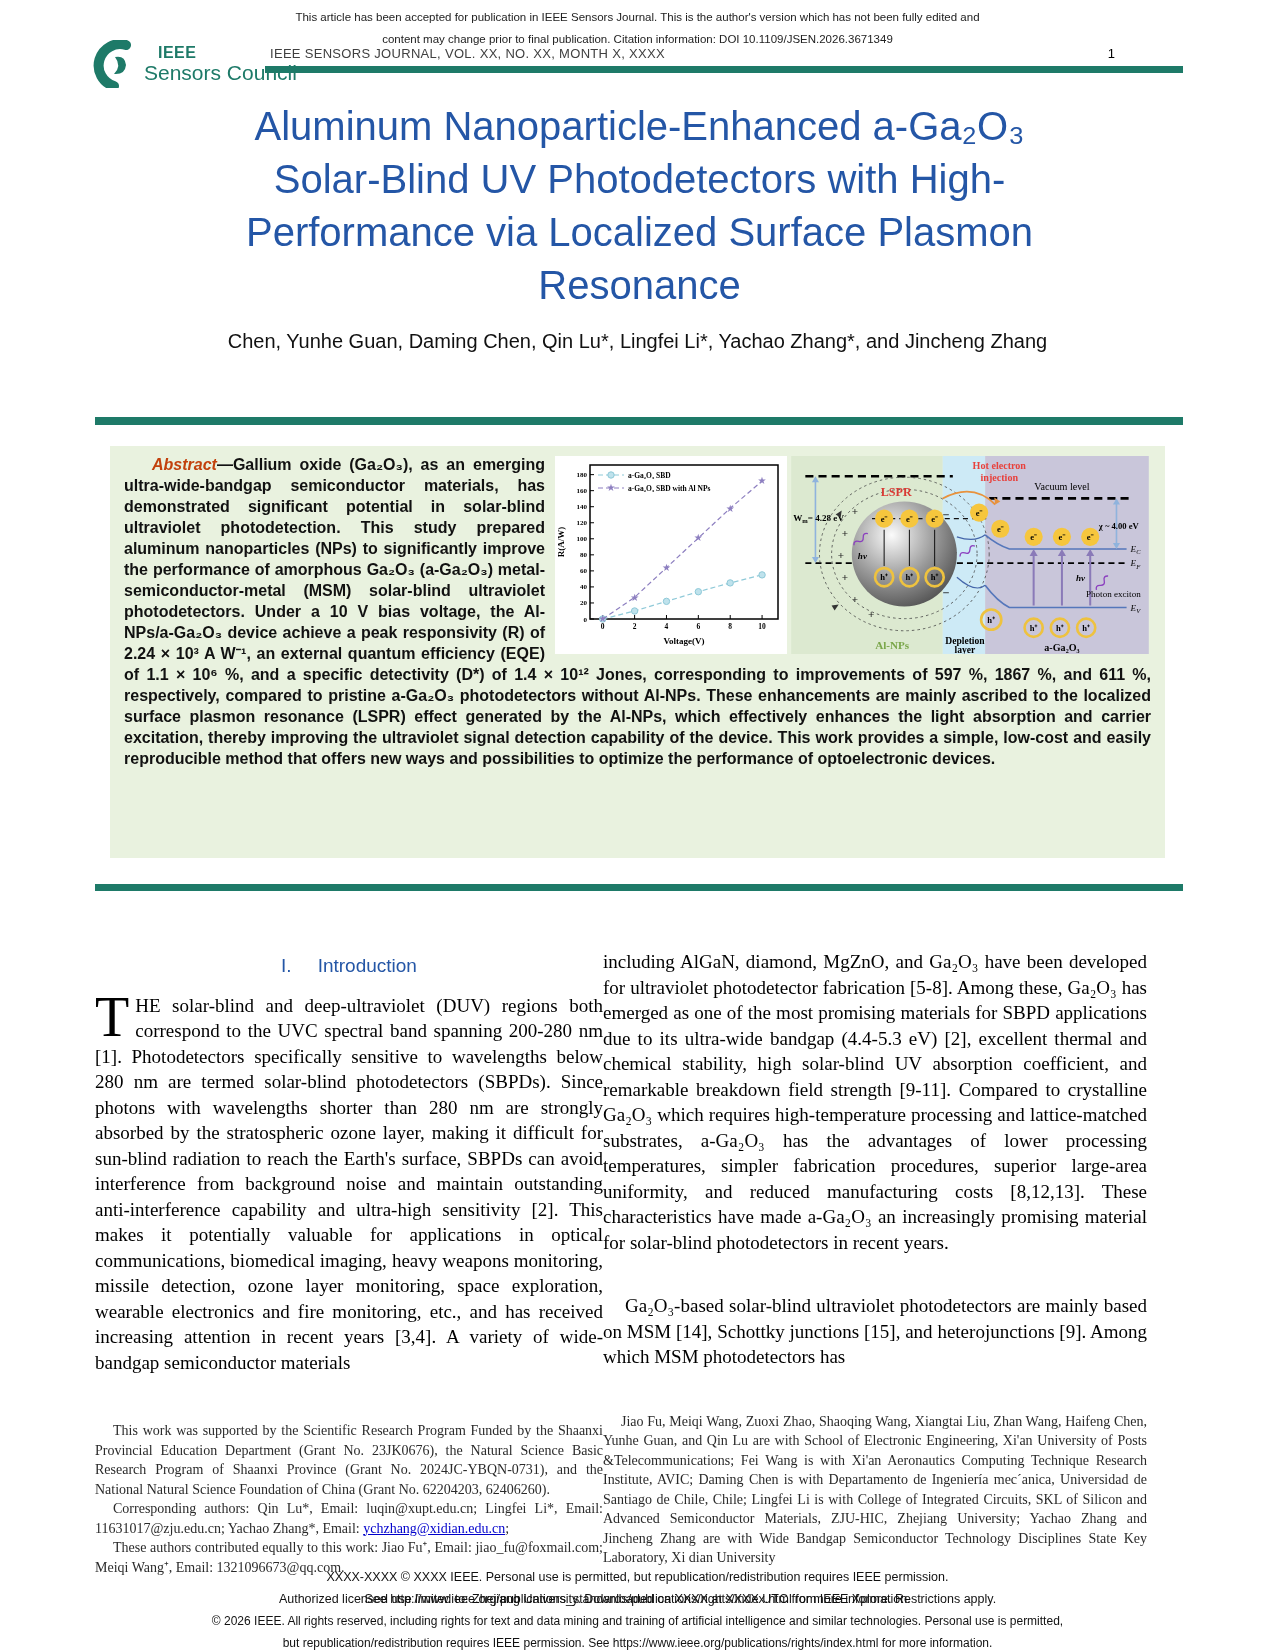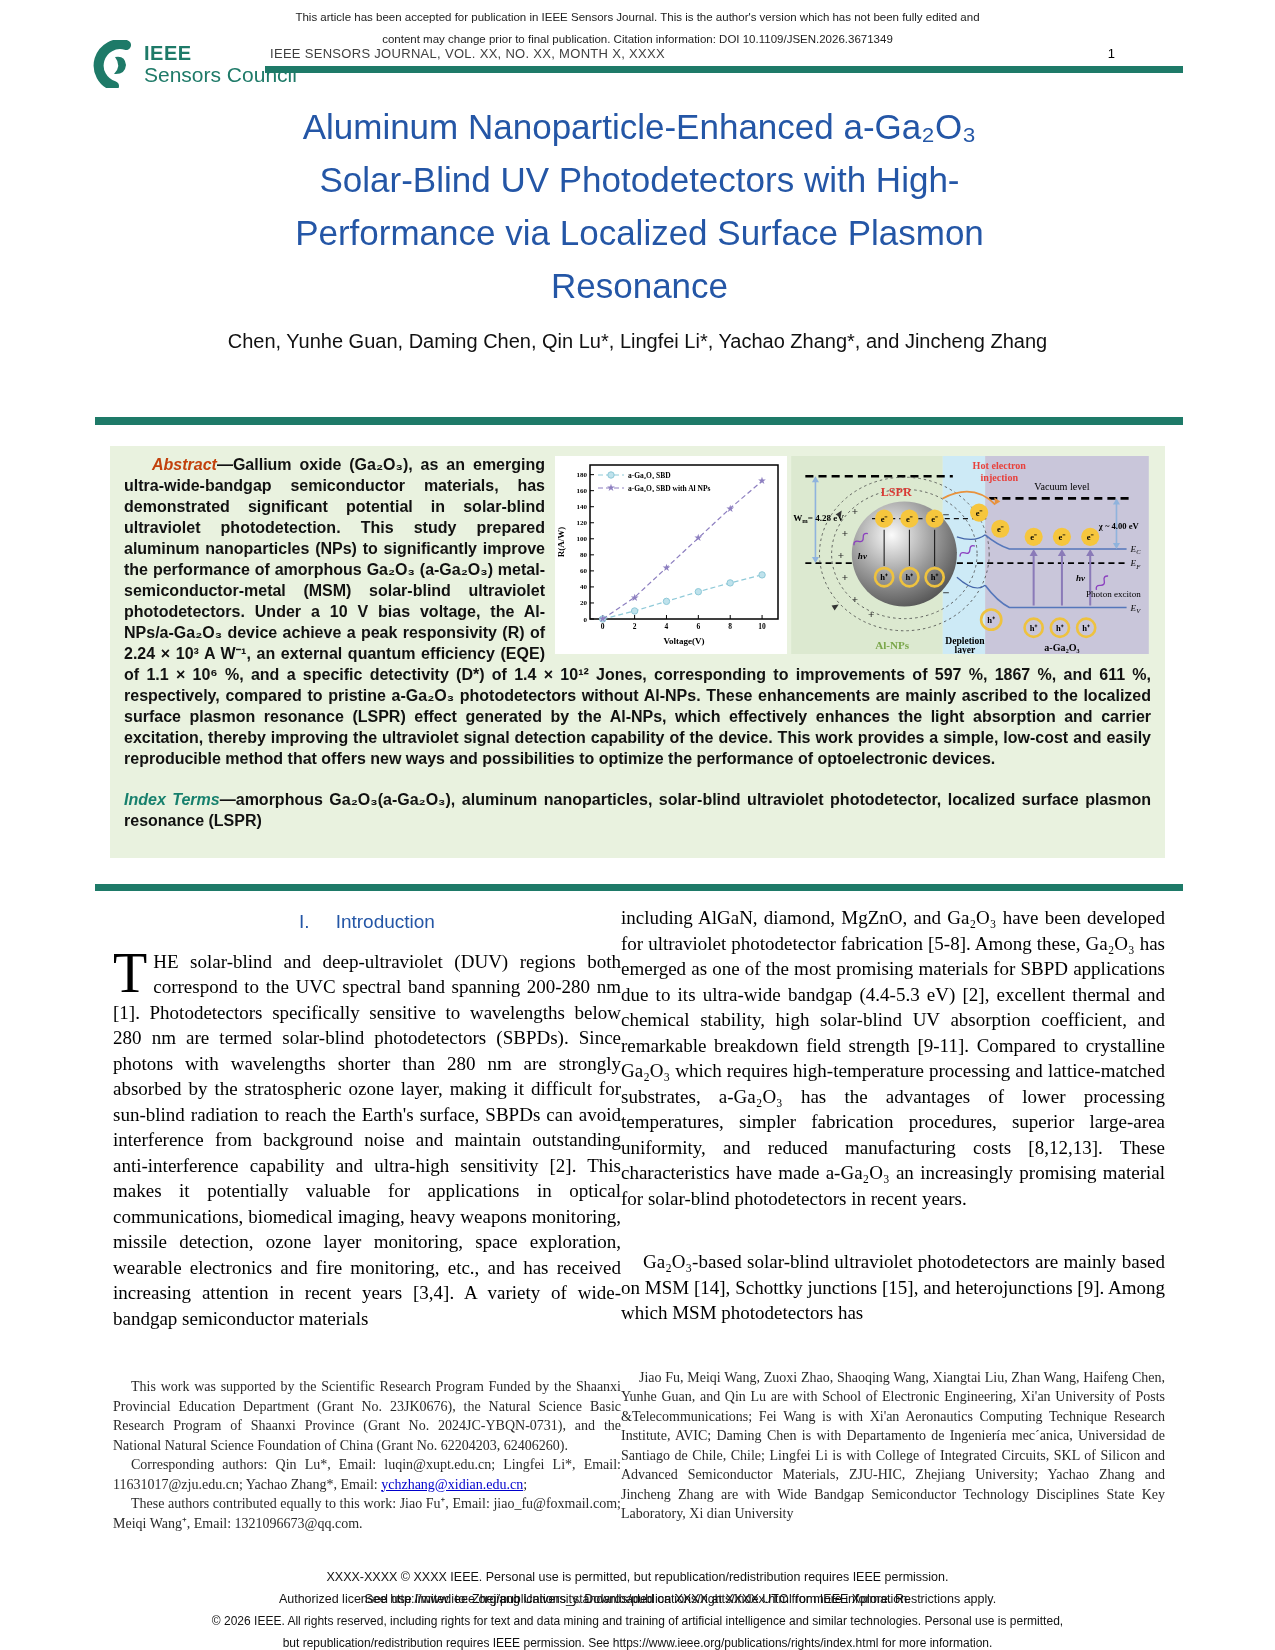--- a/index.html
+++ b/index.html
@@ -4,48 +4,48 @@
 <style>
   html,body{margin:0;padding:0;background:#fff;}
   .page{position:relative;width:1275px;height:1650px;background:#fff;overflow:hidden;
         font-family:"Liberation Serif",serif;color:#000;}
   
   .notice{position:absolute;top:6px;left:0;width:100%;text-align:center;
           font-family:"Liberation Sans",sans-serif;font-size:11.5px;color:#222;line-height:22px;}
   
   .logo{position:absolute;left:88px;top:40px;display:flex;align-items:center;gap:4px;}
   .logo-text{color:#1e7a68;font-family:"Liberation Sans",sans-serif;line-height:1;}
-  .logo-ieee{font-size:20px;font-weight:bold;letter-spacing:.5px;}
+  .logo-ieee{font-size:16px;font-weight:bold;letter-spacing:.5px;margin-left:14px;}
   .logo-council{font-size:21px;margin-top:1px;}
   .journal-line{position:absolute;left:270px;top:46px;font-family:"Liberation Sans",sans-serif;
                 font-size:13px;color:#404040;letter-spacing:.3px;}
   .page-num{position:absolute;right:160px;top:46px;font-family:"Liberation Sans",sans-serif;font-size:13px;}
   .header-rule{position:absolute;left:265px;right:92px;top:66px;height:7px;background:#1e7a68;}
   
   .title{position:absolute;top:100px;left:124px;right:120px;text-align:center;
-         color:#2456a6;font-family:"Liberation Sans",sans-serif;font-size:35px;line-height:53px;font-weight:400;}
+         color:#2456a6;font-family:"Liberation Sans",sans-serif;font-size:40px;line-height:53px;font-weight:400;}
   .title span{display:block;}
   .authors{position:absolute;top:328px;left:100px;right:100px;text-align:center;
            font-family:"Liberation Sans",sans-serif;font-size:20px;line-height:27px;color:#111;}
   .authors span{display:block;}
   .rule-a{position:absolute;left:95px;right:92px;top:417px;height:8px;background:#1e7a68;}
   
   .abs-box{position:absolute;left:110px;right:110px;top:446px;height:412px;background:#e9f2df;
            padding:8px 14px;box-sizing:border-box;}
   .abs-fig{float:right;width:596px;height:198px;margin:2px 0 6px 10px;display:flex;gap:4px;}
   .abs-chart{background:#fff;}
   .abs-text{font-family:"Liberation Sans",sans-serif;font-weight:bold;font-size:16px;line-height:21px;
             text-align:justify;color:#111;margin:0;}
   .abs-text .lead{color:#c2410c;font-style:italic;margin-left:28px;}
   .idx{font-family:"Liberation Sans",sans-serif;font-weight:bold;font-size:16px;line-height:21px;
        text-align:justify;color:#111;margin:20px 0 0 0;}
   .idx .lead{color:#17806d;font-style:italic;}
   .rule-b{position:absolute;left:95px;right:92px;top:884px;height:7px;background:#1e7a68;}
   
-  .cols{position:absolute;top:905px;left:95px;right:92px;display:flex;justify-content:center;}
+  .cols{position:absolute;top:949px;left:95px;right:92px;display:flex;}
   .col{text-align:justify;font-size:19px;line-height:25.5px;}
   .col-l{width:508px;}
   .col-r{width:544px;}
   .sec-head{color:#2456a6;font-family:"Liberation Sans",sans-serif;font-size:19px;text-align:center;
             margin:4px 0 14px 0;}
   .sec-head .sp{display:inline-block;width:26px;}
   .dropcap{float:left;font-size:56px;line-height:44px;padding:2px 6px 0 0;font-family:"Liberation Serif",serif;}
   .bodyp{margin:0 0 2px 0;}
   .bodyp.indent{text-indent:22px;margin-top:38px;}
   
@@ -283,21 +283,20 @@
             <text x="292" y="173">h⁺</text>
         </g>
 
         <text x="100" y="191" text-anchor="middle" font-size="11" font-weight="bold" fill="#7aa64a" font-family="Liberation Serif,serif">Al-NPs</text>
         <text x="172" y="186" text-anchor="middle" font-size="9.5" font-weight="bold" font-family="Liberation Serif,serif">Depletion</text>
         <text x="172" y="195" text-anchor="middle" font-size="9.5" font-weight="bold" font-family="Liberation Serif,serif">layer</text>
         <text x="268" y="193" text-anchor="middle" font-size="10" font-weight="bold" font-family="Liberation Serif,serif">a-Ga₂O₃</text>
       </svg>
     </div>
     <p class="abs-text"><span class="lead">Abstract</span><span>—Gallium oxide (Ga₂O₃), as an emerging ultra-wide-bandgap semiconductor materials, has demonstrated significant potential in solar-blind ultraviolet photodetection. This study prepared aluminum nanoparticles (NPs) to significantly improve the performance of amorphous Ga₂O₃ (a-Ga₂O₃) metal-semiconductor-metal (MSM) solar-blind ultraviolet photodetectors. Under a 10 V bias voltage, the Al-NPs/a-Ga₂O₃ device achieve a peak responsivity (R) of 2.24 × 10³ A W⁻¹, an external quantum efficiency (EQE) of 1.1 × 10⁶ %, and a specific detectivity (D*) of 1.4 × 10¹² Jones, corresponding to improvements of 597 %, 1867 %, and 611 %, respectively, compared to pristine a-Ga₂O₃ photodetectors without Al-NPs. These enhancements are mainly ascribed to the localized surface plasmon resonance (LSPR) effect generated by the Al-NPs, which effectively enhances the light absorption and carrier excitation, thereby improving the ultraviolet signal detection capability of the device. This work provides a simple, low-cost and easily reproducible method that offers new ways and possibilities to optimize the performance of optoelectronic devices.</span></p>
-    <p class="idx"><span class="lead">Index Terms</span><span>—amorphous Ga₂O₃(a-Ga₂O₃), aluminum nanoparticles, solar-blind ultraviolet photodetector, localized surface plasmon resonance (LSPR)</span></p>
   </div>
 
   <div class="rule-b"></div>
 
   <div class="cols">
     <div class="col col-l">
       <div class="sec-head">
         <span>I.</span><span class="sp"></span><span>Introduction</span>
       </div>
       <p class="bodyp"><span class="dropcap">T</span><span>HE solar-blind and deep-ultraviolet (DUV) regions both correspond to the UVC spectral band spanning 200-280 nm [1]. Photodetectors specifically sensitive to wavelengths below 280 nm are termed solar-blind photodetectors (SBPDs). Since photons with wavelengths shorter than 280 nm are strongly absorbed by the stratospheric ozone layer, making it difficult for sun-blind radiation to reach the Earth's surface, SBPDs can avoid interference from background noise and maintain outstanding anti-interference capability and ultra-high sensitivity [2]. This makes it potentially valuable for applications in optical communications, biomedical imaging, heavy weapons monitoring, missile detection, ozone layer monitoring, space exploration, wearable electronics and fire monitoring, etc., and has received increasing attention in recent years [3,4]. A variety of wide-bandgap semiconductor materials</span></p>

